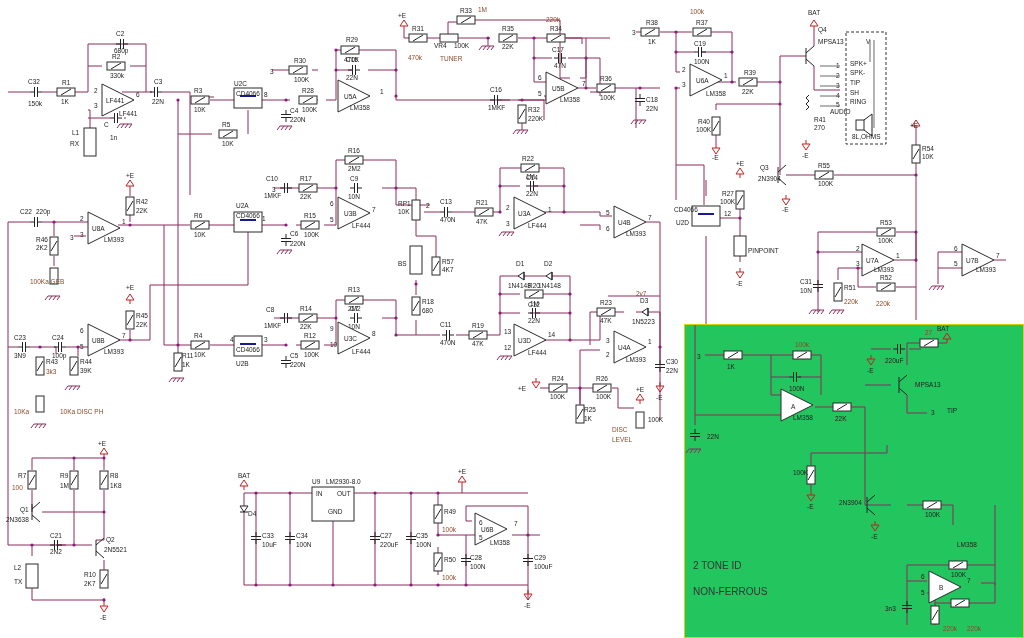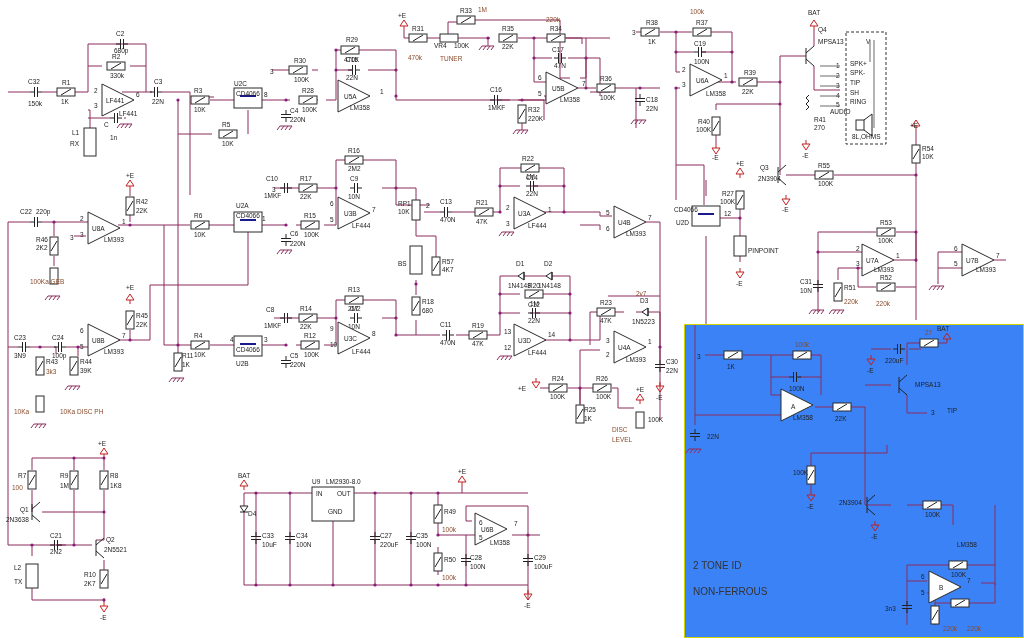--- a/index.html
+++ b/index.html
@@ -9,21 +9,21 @@
   .wg{stroke:#6b6b6b;stroke-width:1;fill:none;}
   .comp{stroke:#2a2a2a;stroke-width:1;fill:#fff;}
   .oa{stroke:#2a2a2a;stroke-width:1;fill:#fff;}
   .dot{fill:#8b1a7a;}
   .lbl{font-family:"Liberation Sans",sans-serif;font-size:6.5px;fill:#222;}
   .pin{font-family:"Liberation Sans",sans-serif;font-size:6.5px;fill:#222;}
   .hand{font-family:"Liberation Sans",sans-serif;font-size:6.5px;fill:#8a4a2a;}
   .pwr{stroke:#c02020;fill:none;stroke-width:1;}
   .pwrt{font-family:"Liberation Sans",sans-serif;font-size:6.5px;fill:#222;}
   .note{font-family:"Liberation Sans",sans-serif;font-size:10px;fill:#333;}
-  #overlay{position:absolute;left:684px;top:324px;width:338px;height:312px;background:#3b82f6;border:1px solid #d4d400;}
+  #overlay{position:absolute;left:684px;top:324px;width:338px;height:312px;background:#22c55e;border:1px solid #d4d400;}
 </style>
 </head>
 <body>
 
 <svg id="sch" viewBox="0 0 1024 638" xmlns="http://www.w3.org/2000/svg">
   <defs>
     <g id="gnd">
         <path d="M-6,0 H6 M-6,0 l-3,4 M-2,0 l-3,4 M2,0 l-3,4 M6,0 l-3,4" stroke="#8a2d5a" fill="none"></path>
       </g>
     <g id="upT">

